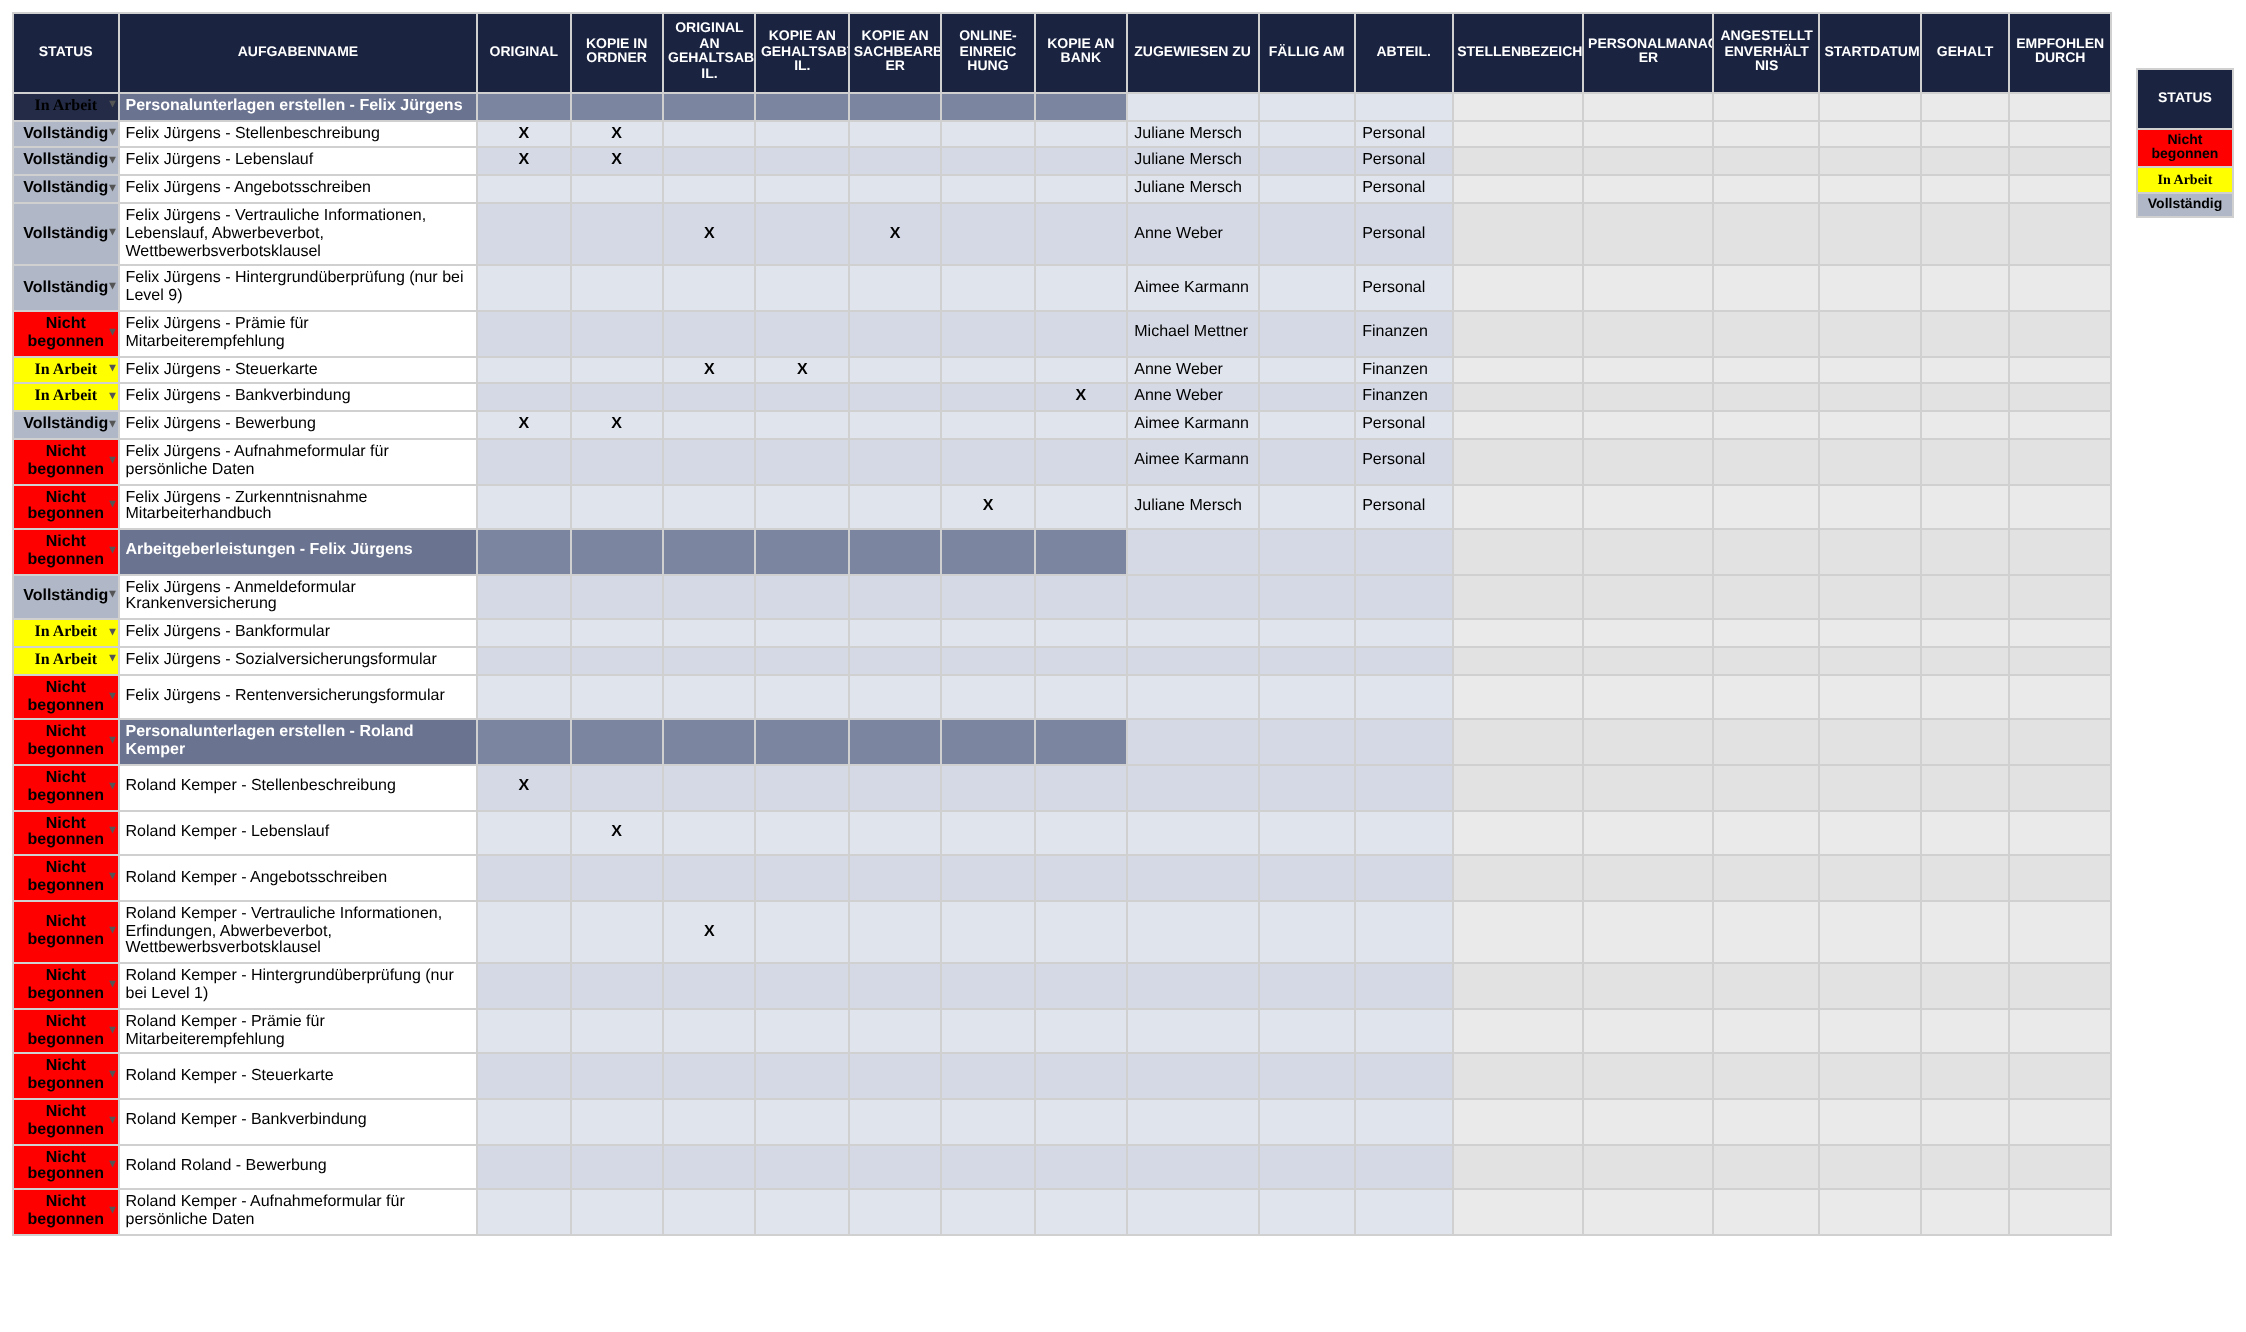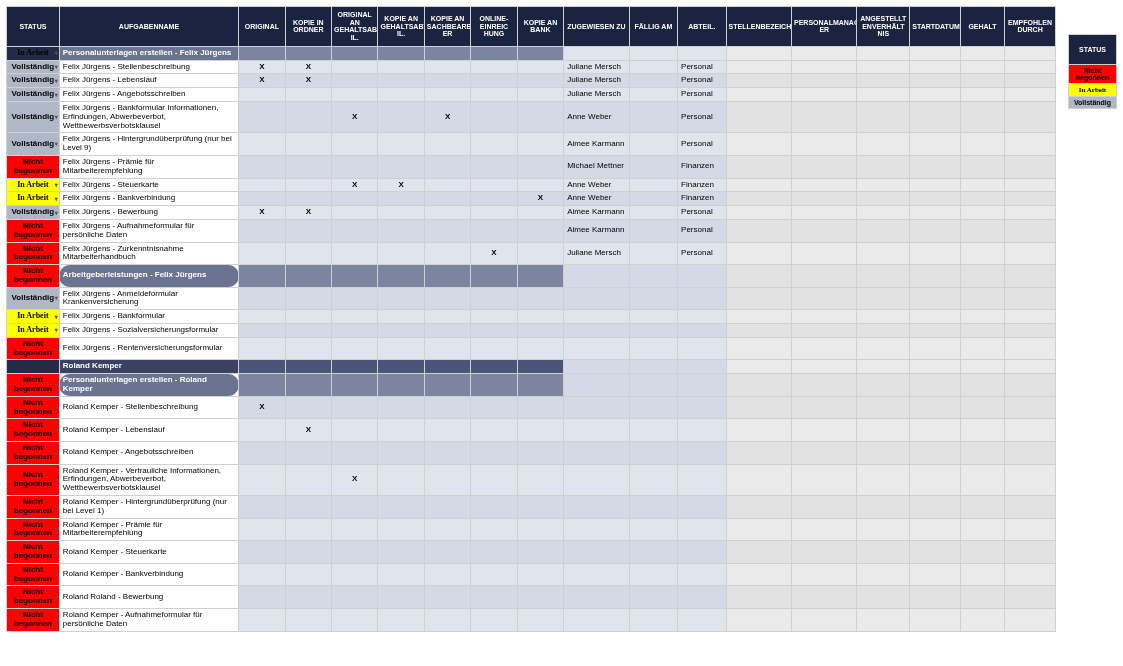--- a/index.html
+++ b/index.html
@@ -93,21 +93,20 @@
     color: #fff;
     font-weight: bold;
     margin-left: 20px;
   }
   tr.sub-section td.xcell { background: #7c85a0; }
   tr.sub-section td.status-cell { background: #232b47; }
   tr.sub-section2 td.task-cell {
     background: #6a7390;
     color: #fff;
     font-weight: bold;
-    border-radius: 11px;
   }
   tr.sub-section2 td.xcell { background: #7c85a0; }
 
   table.legend {
     border-collapse: collapse;
     width: 52px;
     margin-top: 28px;
   }
   table.legend th {
     background: #1a2340;
@@ -249,21 +248,21 @@
           <td class="dcell">Personal</td>
           <td class="gcell"></td>
           <td class="gcell"></td>
           <td class="gcell"></td>
           <td class="gcell"></td>
           <td class="gcell"></td>
           <td class="gcell"></td>
         </tr>
         <tr>
           <td class="status-cell status-voll">Vollständig<span class="arrow">▾</span></td>
-          <td class="task-cell">Felix Jürgens - Bankformular Informationen, Erfindungen, Abwerbeverbot, Wettbewerbsverbotsklausel</td>
+          <td class="task-cell">Felix Jürgens - Vertrauliche Informationen, Lebenslauf, Abwerbeverbot, Wettbewerbsverbotsklausel</td>
           <td class="xcell dcell alt"></td>
           <td class="xcell dcell alt"></td>
           <td class="xcell dcell alt">X</td>
           <td class="xcell dcell alt"></td>
           <td class="xcell dcell alt">X</td>
           <td class="xcell dcell alt"></td>
           <td class="xcell dcell alt"></td>
           <td class="dcell alt">Anne Weber</td>
           <td class="dcell alt"></td>
           <td class="dcell alt">Personal</td>
@@ -506,40 +505,20 @@
           <td class="xcell dcell"></td>
           <td class="dcell"></td>
           <td class="dcell"></td>
           <td class="dcell"></td>
           <td class="gcell"></td>
           <td class="gcell"></td>
           <td class="gcell"></td>
           <td class="gcell"></td>
           <td class="gcell"></td>
           <td class="gcell"></td>
-        </tr>
-        <tr class="section">
-          <td class="status-cell" style="background: rgb(35, 43, 71);"></td>
-          <td class="task-cell">Roland Kemper</td>
-          <td class="xcell dcell alt"></td>
-          <td class="xcell dcell alt"></td>
-          <td class="xcell dcell alt"></td>
-          <td class="xcell dcell alt"></td>
-          <td class="xcell dcell alt"></td>
-          <td class="xcell dcell alt"></td>
-          <td class="xcell dcell alt"></td>
-          <td class="dcell alt"></td>
-          <td class="dcell alt"></td>
-          <td class="dcell alt"></td>
-          <td class="gcell alt"></td>
-          <td class="gcell alt"></td>
-          <td class="gcell alt"></td>
-          <td class="gcell alt"></td>
-          <td class="gcell alt"></td>
-          <td class="gcell alt"></td>
         </tr>
         <tr class="sub-section2">
           <td class="status-cell status-nicht">Nicht begonnen<span class="arrow">▾</span></td>
           <td class="task-cell">Personalunterlagen erstellen - Roland Kemper</td>
           <td class="xcell dcell alt"></td>
           <td class="xcell dcell alt"></td>
           <td class="xcell dcell alt"></td>
           <td class="xcell dcell alt"></td>
           <td class="xcell dcell alt"></td>
           <td class="xcell dcell alt"></td>

